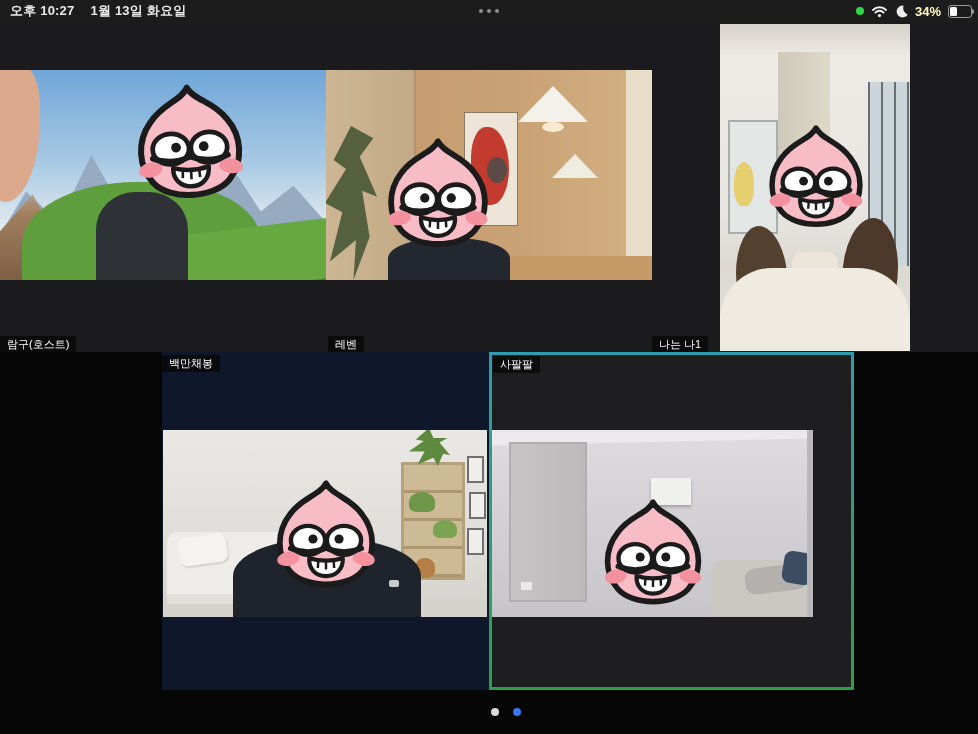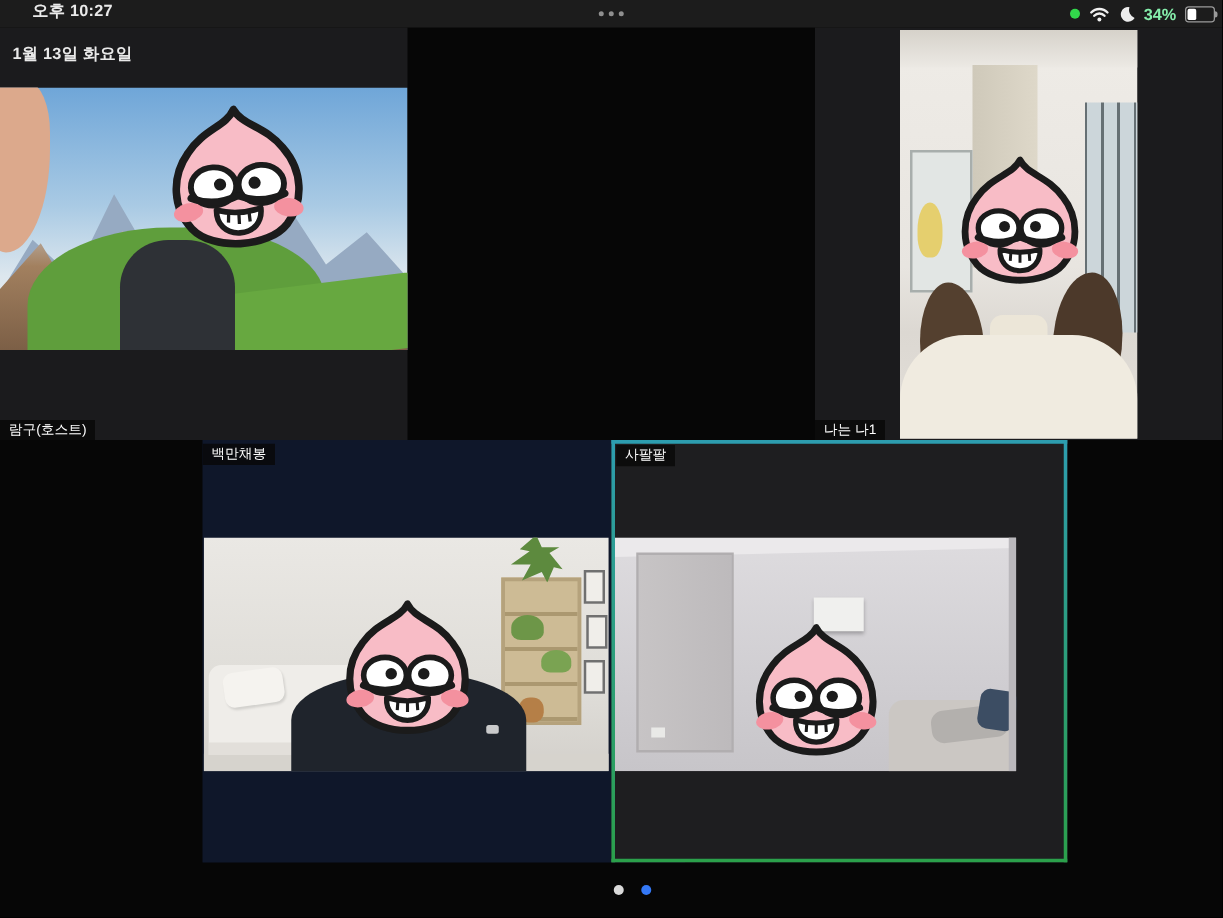--- a/index.html
+++ b/index.html
@@ -2,27 +2,27 @@
 <html><head>
 <meta charset="utf-8">
 <style>
   html,body{margin:0;padding:0;background:#000;}
   body{font-family:"Liberation Sans", sans-serif; -webkit-font-smoothing:antialiased;}
   .screen{position:relative;width:978px;height:734px;background:#060606;overflow:hidden;}
 
   
   .status-bar{position:absolute;left:0;top:0;width:978px;height:22px;background:#1c1c1c;
     color:#e9e9e9;font-size:13px;display:flex;align-items:center;z-index:50;}
-  .sb-left{position:absolute;left:10px;top:0;height:22px;display:flex;align-items:center;gap:16px;font-weight:bold;letter-spacing:.2px;flex-direction:column;}
+  .sb-left{position:absolute;left:10px;top:0;height:22px;display:flex;align-items:center;gap:16px;font-weight:bold;letter-spacing:.2px;}
   .sb-center{position:absolute;left:0;right:0;top:0;height:22px;display:flex;align-items:center;justify-content:center;gap:4px;}
   .mt-dot{width:4px;height:4px;border-radius:50%;background:#8f8f8f;}
   .sb-right{position:absolute;right:6px;top:0;height:22px;display:flex;align-items:center;gap:7px;}
   .cam-dot{width:8px;height:8px;border-radius:50%;background:#32d74b;}
   .sb-icon{display:block;}
-  .batt-text{font-weight:bold;color:#86efac;}
+  .batt-text{font-weight:bold;color:#fef9c3;}
   .battery{position:relative;width:22px;height:11px;border:1px solid #9a9a9a;border-radius:3px;}
   .battery .fill{position:absolute;left:1px;top:1px;bottom:1px;width:34%;background:#fff;border-radius:1.5px;}
   .battery .nub{position:absolute;right:-3px;top:3px;width:2px;height:5px;background:#9a9a9a;border-radius:0 2px 2px 0;}
 
   
   .tile{position:absolute;background:#1b1b1d;overflow:hidden;}
   .tile1{left:0;top:22px;width:326px;height:330px;text-align:center;}
   .tile2{left:326px;top:22px;width:326px;height:330px;}
   .tile3{left:652px;top:22px;width:326px;height:330px;text-align:center;}
   .tile4{left:162px;top:352px;width:386px;height:338px;background:#0f172a;}
@@ -185,20 +185,41 @@
       <div class="s1-arm"></div>
       <div class="s1-vest"></div>
       <div class="s1-hand"></div>
     </div>
     <svg class="apeach" style="left:124px;top:59px;width:132px;height:137px;transform:rotate(-3deg);">
         <use href="#apeach"></use>
       </svg>
     <span class="name-chip">람구(호스트)</span>
   </div>
 
+  <div class="tile tile2">
+    <div class="video v2">
+      <div class="s2-wall"></div>
+      <div class="s2-door"></div>
+      <div class="s2-frame-right"></div>
+      <div class="s2-plant"></div>
+      <div class="s2-poster">
+        <span class="s2-poster-red"></span>
+        <span class="s2-poster-dot"></span>
+      </div>
+      <div class="s2-lamp1"></div>
+      <div class="s2-lampglow"></div>
+      <div class="s2-lamp2"></div>
+      <div class="s2-table"></div>
+      <div class="s2-person"></div>
+    </div>
+    <svg class="apeach" style="left:49px;top:113px;width:126px;height:131px;">
+        <use href="#apeach"></use>
+      </svg>
+    <span class="name-chip">레벤</span>
+  </div>
 
   <div class="tile tile3">
     <div class="video v3">
       <div class="s3-base"></div>
       <div class="s3-ceil"></div>
       <div class="s3-column"></div>
       <div class="s3-window"></div>
       <div class="s3-glass"></div>
       <div class="s3-mascot"></div>
       <div class="s3-hairL"></div>

